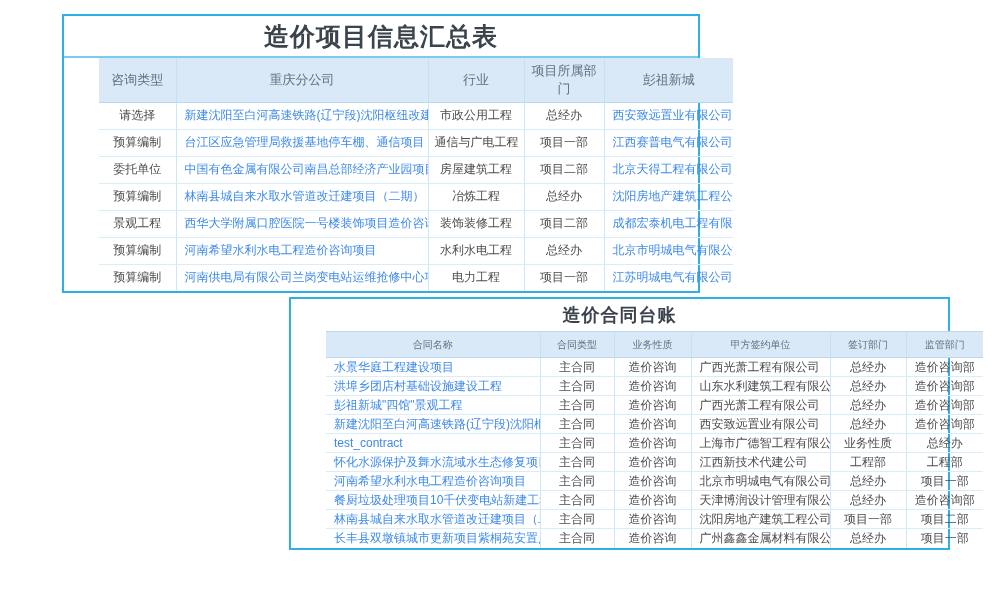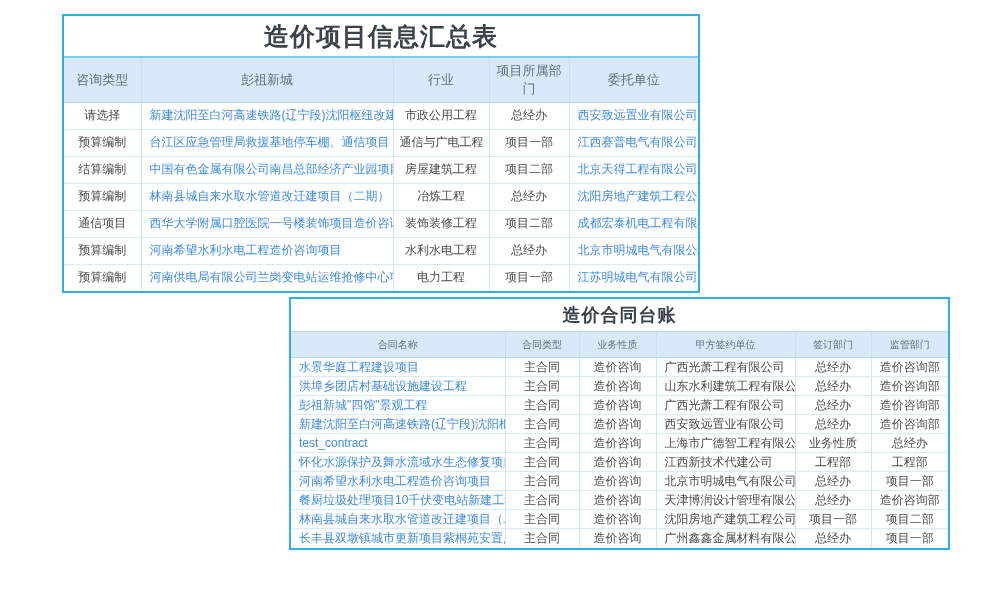--- a/index.html
+++ b/index.html
@@ -20,21 +20,21 @@
     font-family:"Liberation Sans",sans-serif;}
   body{position:relative;}
   .panel{position:absolute;background:#fff;border:2px solid var(--accent);}
   .panel-title{text-align:center;font-weight:bold;color:var(--title-text);
     letter-spacing:1px;}
   #summary-panel{left:62px;top:14px;width:638px;}
   #summary-panel .panel-title{height:42px;line-height:40px;font-size:25px;
     border-bottom:2px solid var(--title-underline);}
   #contract-panel{left:289px;top:297px;width:661px;}
   #contract-panel .panel-title{height:32px;line-height:32px;font-size:18px;}
-  table{border-collapse:collapse;table-layout:fixed;width:100%;}
+  table{border-collapse:collapse;table-layout:fixed;width:100%;margin-left:35px;}
   th{background:var(--header-bg);color:var(--header-text);font-weight:normal;
     font-size:13px;text-align:center;vertical-align:middle;
     border-bottom:1px solid var(--header-border);
     border-left:1px solid var(--header-sep);padding:2px 6px;white-space:normal;}
   th:first-child{border-left:none;}
   #contract-panel th{border-top:1px solid var(--header-border);}
   #summary-panel th{height:44px;}
   #contract-panel th{height:26px;font-size:10px;}
   td{font-size:12px;color:var(--text-dark);text-align:center;
     vertical-align:middle;white-space:nowrap;overflow:hidden;
@@ -56,61 +56,61 @@
     <colgroup>
       <col style="width:77px">
         <col style="width:252px">
         <col style="width:96px">
       <col style="width:80px">
         <col style="width:129px">
     </colgroup>
     <thead>
       <tr>
         <th>咨询类型</th>
-        <th>彭祖新城</th>
+        <th>重庆分公司</th>
         <th>行业</th>
         <th>项目所属部门</th>
-        <th>委托单位</th>
+        <th>彭祖新城</th>
       </tr>
     </thead>
     <tbody>
   <tr>
     <td>请选择</td>
     <td class="lft"><a class="link">新建沈阳至白河高速铁路(辽宁段)沈阳枢纽改建工程</a></td>
     <td>市政公用工程</td>
     <td>总经办</td>
     <td class="lft"><a class="link">西安致远置业有限公司</a></td>
   </tr>
 
   <tr>
     <td>预算编制</td>
     <td class="lft"><a class="link">台江区应急管理局救援基地停车棚、通信项目</a></td>
     <td>通信与广电工程</td>
     <td>项目一部</td>
     <td class="lft"><a class="link">江西赛普电气有限公司</a></td>
   </tr>
 
   <tr>
-    <td>结算编制</td>
+    <td>委托单位</td>
     <td class="lft"><a class="link">中国有色金属有限公司南昌总部经济产业园项目二期</a></td>
     <td>房屋建筑工程</td>
     <td>项目二部</td>
     <td class="lft"><a class="link">北京天得工程有限公司</a></td>
   </tr>
 
   <tr>
     <td>预算编制</td>
     <td class="lft"><a class="link">林南县城自来水取水管道改迁建项目（二期）</a></td>
     <td>冶炼工程</td>
     <td>总经办</td>
     <td class="lft"><a class="link">沈阳房地产建筑工程公司</a></td>
   </tr>
 
   <tr>
-    <td>通信项目</td>
+    <td>景观工程</td>
     <td class="lft"><a class="link">西华大学附属口腔医院一号楼装饰项目造价咨询</a></td>
     <td>装饰装修工程</td>
     <td>项目二部</td>
     <td class="lft"><a class="link">成都宏泰机电工程有限公司</a></td>
   </tr>
 
   <tr>
     <td>预算编制</td>
     <td class="lft"><a class="link">河南希望水利水电工程造价咨询项目</a></td>
     <td>水利水电工程</td>

